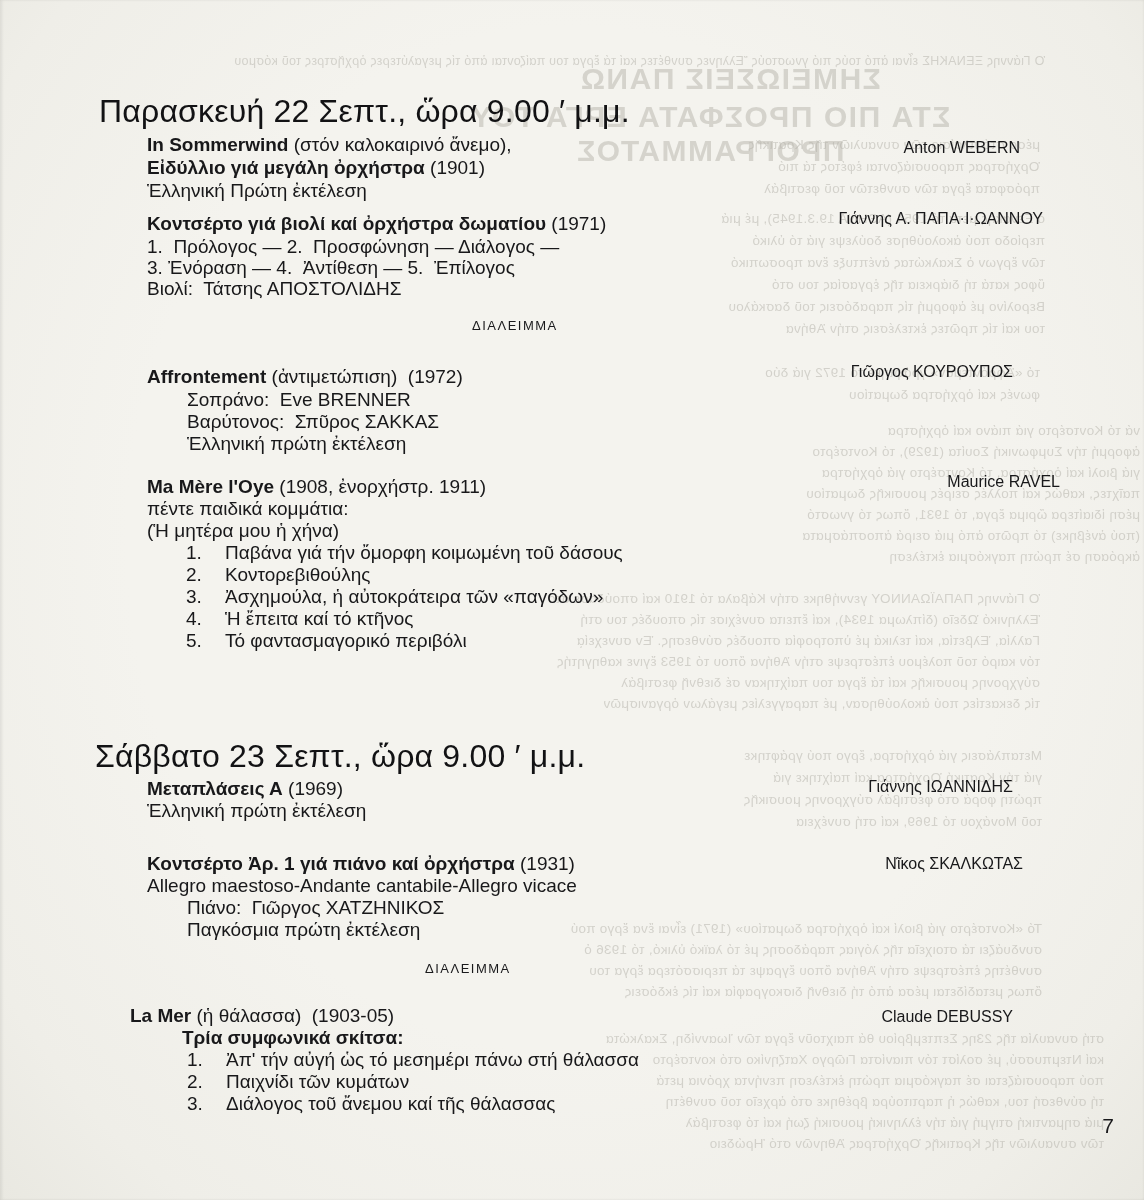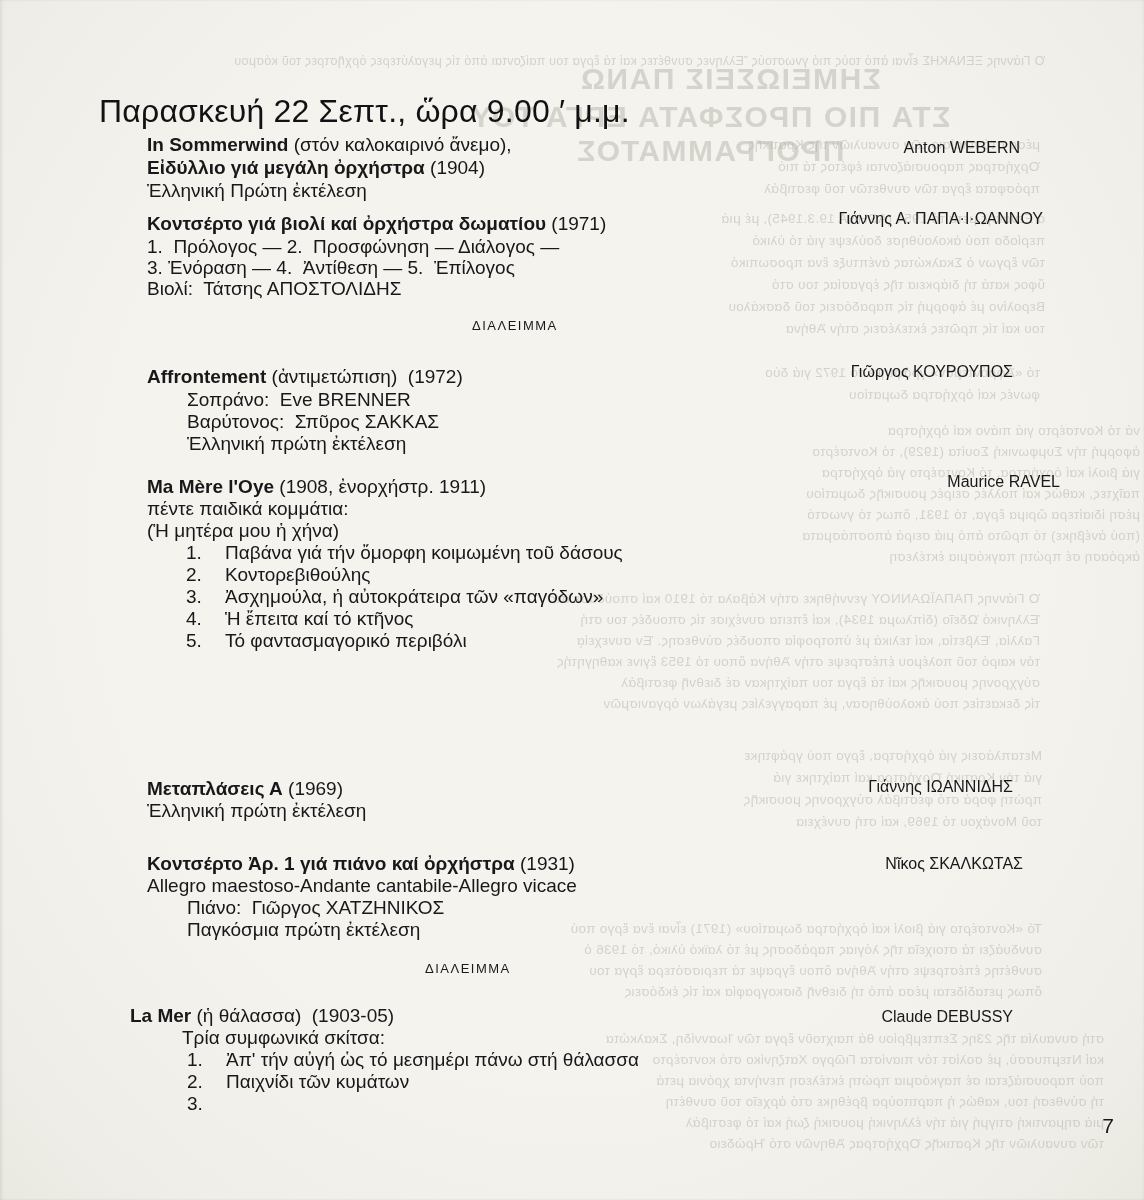--- a/index.html
+++ b/index.html
@@ -48,21 +48,21 @@
   .work{position:absolute;left:147px;font-size:19px;color:#18181a;}
   .ln{line-height:22px;white-space:pre-wrap;}
   .b{font-weight:bold;}
   .ind{margin-left:40px;}
   .wA{top:133px;} .wA .ln{line-height:23px;}
   .wB{top:212px;} .wB .ln{line-height:21px;} .wB .title{line-height:24px;}
   .wC{top:365px;} .wC .title{line-height:24px;}
   .wD{top:476px;}
   .wE{top:778px;}
   .wF{top:853px;}
-  .wG{top:1005px;left:130px;} .wG .ind{margin-left:52px;}
+  .wG{top:1005px;left:130px;} .wG .ind{margin-left:52px;font-weight:bold;}
   .mlist{margin-left:39px;}
   .wG .mlist{margin-left:57px;}
   .mitem{display:flex;line-height:22px;white-space:pre-wrap;}
   .mnum{flex:0 0 39px;}
 
   .comp{position:absolute;font-size:16px;color:#18181a;white-space:pre;}
   .cA{top:139px;right:124px;}
   .cB{top:210px;right:101px;}
   .cC{top:363px;right:131px;}
   .cD{top:473px;right:84px;}
@@ -140,21 +140,21 @@
       <div>τή σύνθεσή του, καθώς ἡ παρτιτούρα βρέθηκε στό ἀρχεῖο τοῦ συνθέτη</div>
       <div>μιά σημαντική στιγμή γιά τήν ἑλληνική μουσική ζωή καί τό φεστιβάλ</div>
       <div>τῶν συναυλιῶν τῆς Κρατικῆς Ὀρχήστρας Ἀθηνῶν στό Ἡρώδειο</div>
     </div>
   </div>
 
   <div class="heading h1">Παρασκευή 22 Σεπτ., ὥρα 9.00 ′ μ.μ.</div>
 
   <div class="work wA">
     <div class="ln title"><span class="b">In Sommerwind</span><span> (στόν καλοκαιρινό ἄνεμο),</span></div>
-    <div class="ln title"><span class="b">Εἰδύλλιο γιά μεγάλη ὀρχήστρα</span><span> (1904)</span></div>
+    <div class="ln title"><span class="b">Εἰδύλλιο γιά μεγάλη ὀρχήστρα</span><span> (1901)</span></div>
     <div class="ln">Ἑλληνική Πρώτη ἐκτέλεση</div>
   </div>
   <div class="comp cA">Anton WEBERN</div>
 
   <div class="work wB">
     <div class="ln title"><span class="b">Κοντσέρτο γιά βιολί καί ὀρχήστρα δωματίου</span><span> (1971)</span></div>
     <div class="ln">1.  Πρόλογος — 2.  Προσφώνηση — Διάλογος —</div>
     <div class="ln">3. Ἐνόραση — 4.  Ἀντίθεση — 5.  Ἐπίλογος</div>
     <div class="ln">Βιολί:  Τάτσης ΑΠΟΣΤΟΛΙΔΗΣ</div>
   </div>
@@ -177,20 +177,21 @@
     <div class="mlist">
       <div class="mitem"><span class="mnum">1.</span><span>Παβάνα γιά τήν ὄμορφη κοιμωμένη τοῦ δάσους</span></div>
       <div class="mitem"><span class="mnum">2.</span><span>Κοντορεβιθούλης</span></div>
       <div class="mitem"><span class="mnum">3.</span><span>Ἀσχημούλα, ἡ αὐτοκράτειρα τῶν «παγόδων»</span></div>
       <div class="mitem"><span class="mnum">4.</span><span>Ἡ ἔπειτα καί τό κτῆνος</span></div>
       <div class="mitem"><span class="mnum">5.</span><span>Τό φαντασμαγορικό περιβόλι</span></div>
     </div>
   </div>
   <div class="comp cD">Maurice RAVEL</div>
 
+  <div class="heading h2">Σάββατο 23 Σεπτ., ὥρα 9.00 ′ μ.μ.</div>
 
   <div class="work wE">
     <div class="ln title"><span class="b">Μεταπλάσεις Α</span><span> (1969)</span></div>
     <div class="ln">Ἑλληνική πρώτη ἐκτέλεση</div>
   </div>
   <div class="comp cE">Γιάννης ΙΩΑΝΝΙΔΗΣ</div>
 
   <div class="work wF">
     <div class="ln title"><span class="b">Κοντσέρτο Ἀρ. 1 γιά πιάνο καί ὀρχήστρα</span><span> (1931)</span></div>
     <div class="ln">Allegro maestoso-Andante cantabile-Allegro vicace</div>
@@ -200,20 +201,20 @@
   <div class="comp cF">Νῖκος ΣΚΑΛΚΩΤΑΣ</div>
 
   <div class="inter d2">ΔΙΑΛΕΙΜΜΑ</div>
 
   <div class="work wG">
     <div class="ln title"><span class="b">La Mer</span><span> (ἡ θάλασσα)  (1903-05)</span></div>
     <div class="ln ind">Τρία συμφωνικά σκίτσα:</div>
     <div class="mlist">
       <div class="mitem"><span class="mnum">1.</span><span>Ἀπ' τήν αὐγή ὡς τό μεσημέρι πάνω στή θάλασσα</span></div>
       <div class="mitem"><span class="mnum">2.</span><span>Παιχνίδι τῶν κυμάτων</span></div>
-      <div class="mitem"><span class="mnum">3.</span></div>
+      <div class="mitem"><span class="mnum">3.</span><span>Διάλογος τοῦ ἄνεμου καί τῆς θάλασσας</span></div>
     </div>
   </div>
   <div class="comp cG">Claude DEBUSSY</div>
 
   <div class="pagenum">7</div>
 
 </div>
 
 </body></html>

